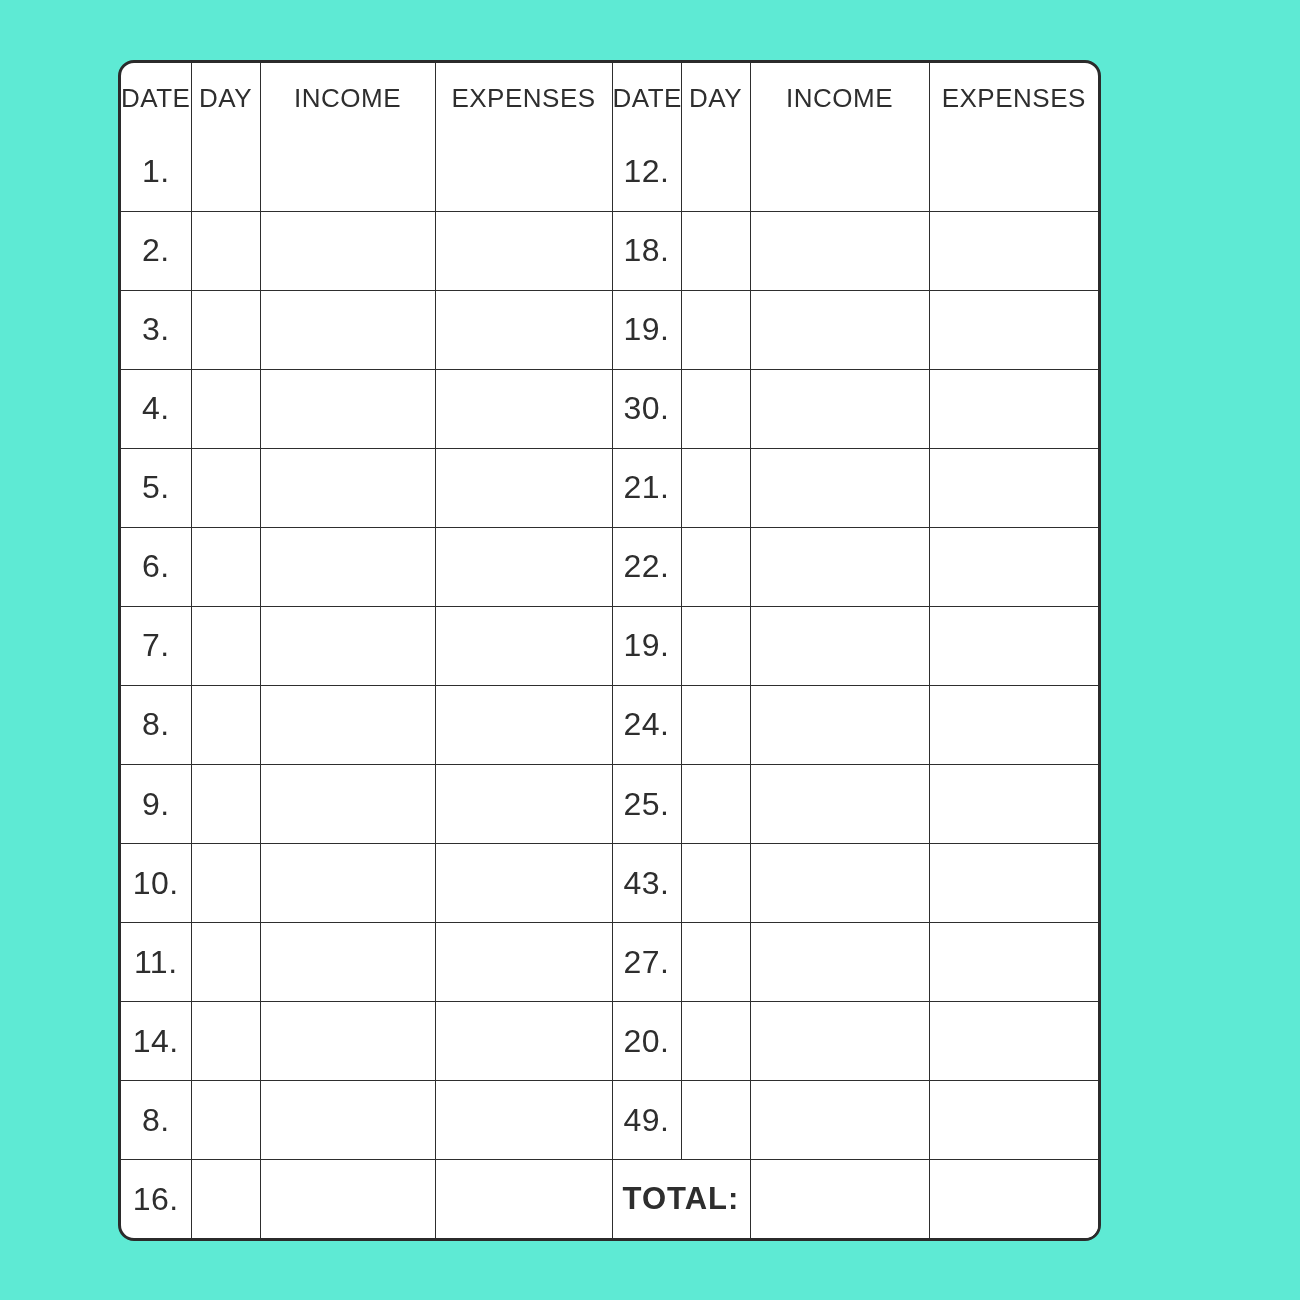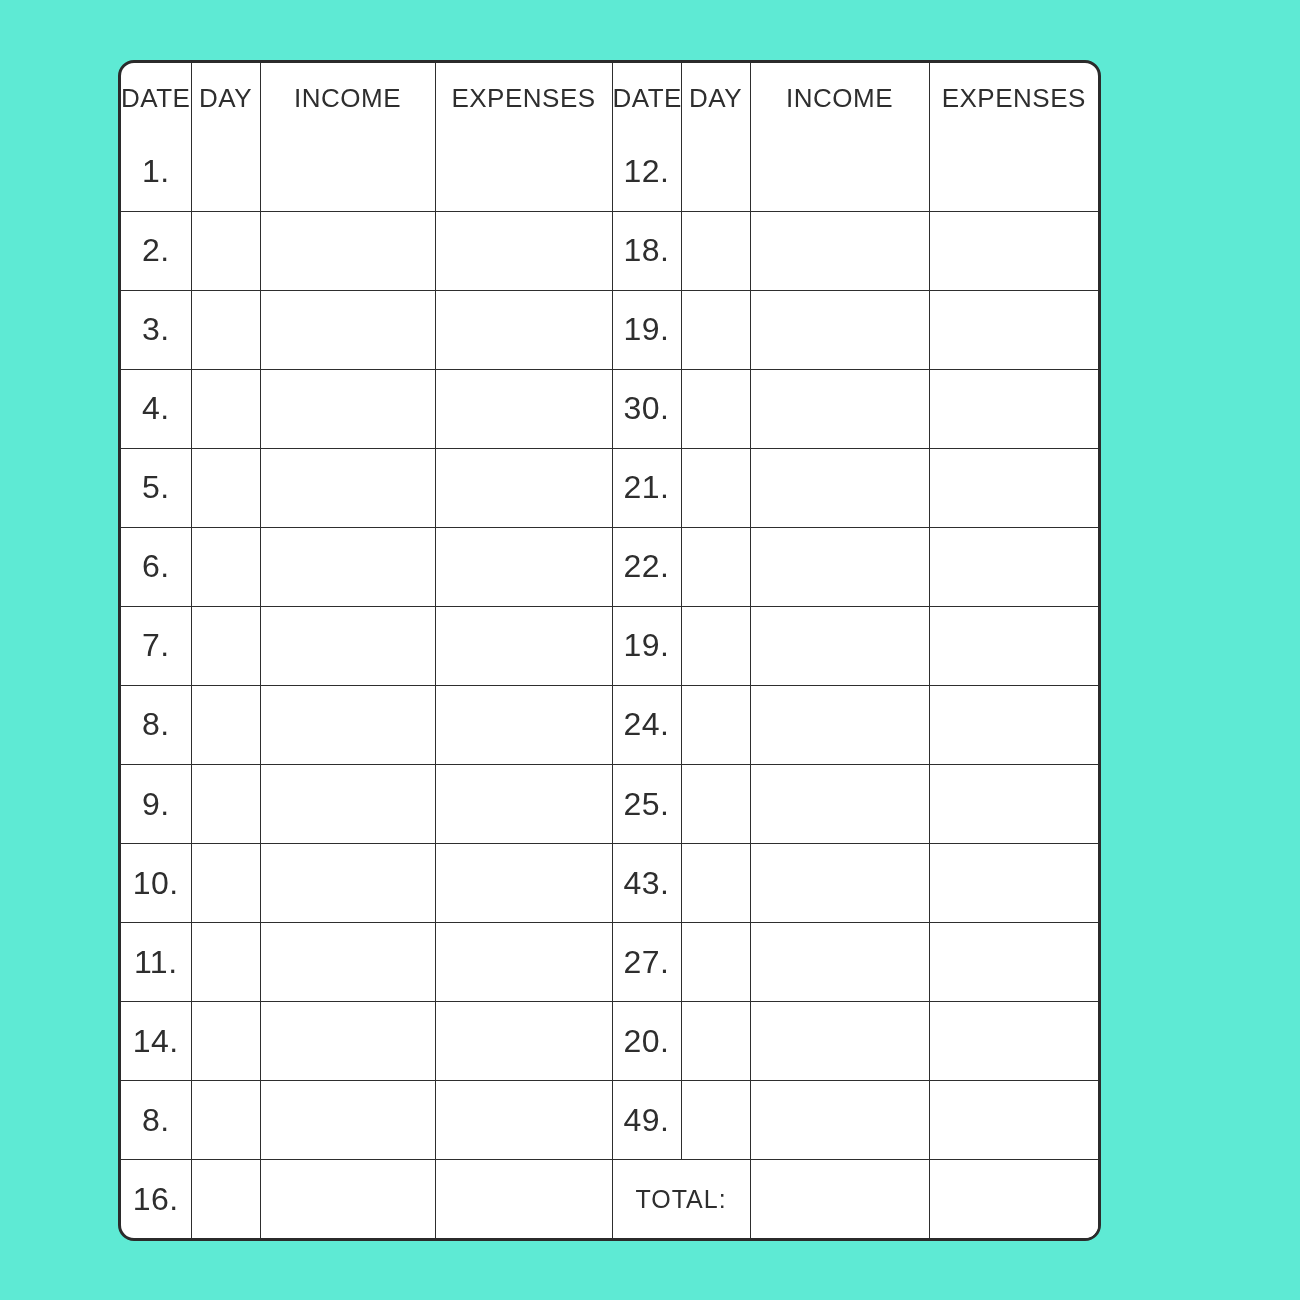--- a/index.html
+++ b/index.html
@@ -56,22 +56,22 @@
     font-weight: 400;
     letter-spacing: 0.5px;
     white-space: nowrap;
   }
   td.date-cell {
     font-size: 32px;
     font-weight: 400;
     letter-spacing: 0.5px;
   }
   td.total-cell {
-    font-size: 25px;
-    font-weight: 400;
+    font-size: 31px;
+    font-weight: 700;
     letter-spacing: 1px;
   }
   td.entry-cell { background: #ffffff; }
 </style>
 </head>
 <body>
 
 <div class="sheet">
   <div class="tracker-frame">
     <table class="tracker">

